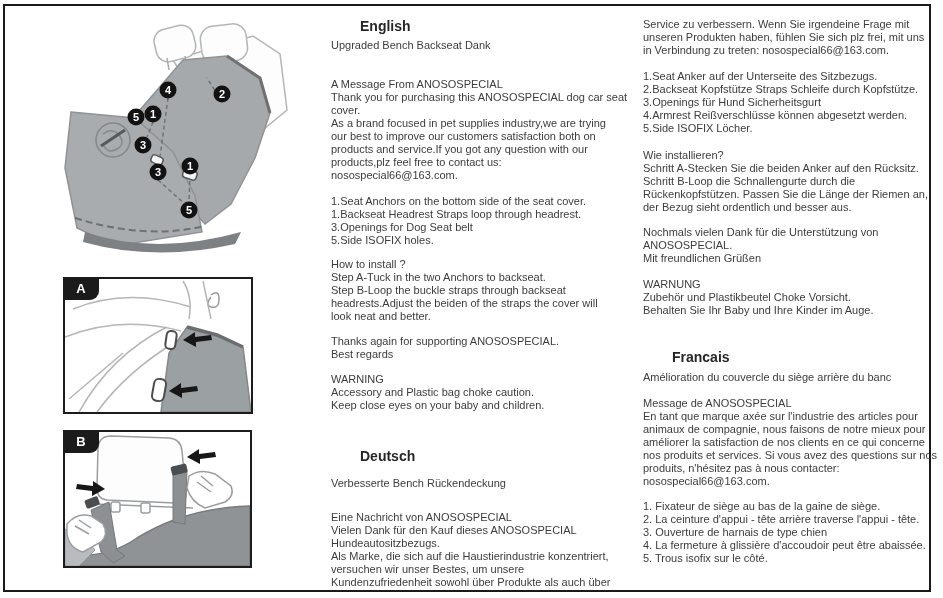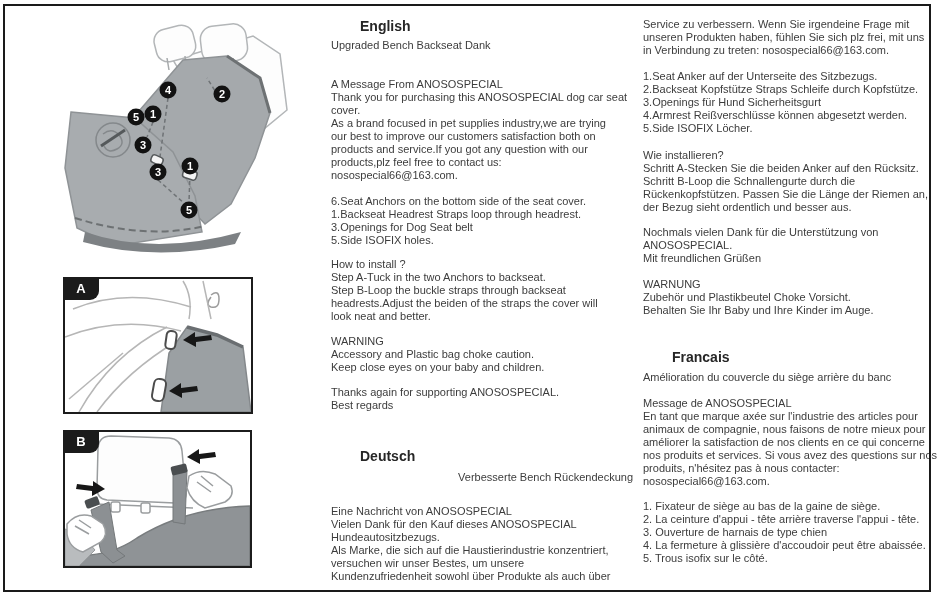--- a/index.html
+++ b/index.html
@@ -184,38 +184,38 @@
     <div class="sub" style="margin-top:5px;">Upgraded Bench Backseat Dank</div>
     <div class="block" style="margin-top:26px;">A Message From ANOSOSPECIAL
 Thank you for purchasing this ANOSOSPECIAL dog car seat
 cover.
 As a brand focused in pet supplies industry,we are trying
 our best to improve our customers satisfaction both on
 products and service.If you got any question with our
 products,plz feel free to contact us:
 nosospecial66@163.com.</div>
     <div class="list" style="margin-top:13px;">
-      <div class="li">6.Seat Anchors on the bottom side of the seat cover.</div>
+      <div class="li">1.Seat Anchors on the bottom side of the seat cover.</div>
       <div class="li">1.Backseat Headrest Straps loop through headrest.</div>
       <div class="li">3.Openings for Dog Seat belt</div>
       <div class="li">5.Side ISOFIX holes.</div>
     </div>
     <div class="block" style="margin-top:11px;">How to install ?
 Step A-Tuck in the two Anchors to backseat.
 Step B-Loop the buckle straps through backseat
 headrests.Adjust the beiden of the straps the cover will
 look neat and better.</div>
+    <div class="block" style="margin-top:12px;">Thanks again for supporting ANOSOSPECIAL.
+Best regards</div>
     <div class="block" style="margin-top:12px;">WARNING
 Accessory and Plastic bag choke caution.
 Keep close eyes on your baby and children.</div>
-    <div class="block" style="margin-top:12px;">Thanks again for supporting ANOSOSPECIAL.
-Best regards</div>
 
     <h1 style="margin-top:36px;">Deutsch</h1>
-    <div class="sub" style="margin-top:7px;text-align:right;">Verbesserte Bench Rückendeckung</div>
+    <div class="sub" style="margin-top:13px;">Verbesserte Bench Rückendeckung</div>
     <div class="block" style="margin-top:21px;">Eine Nachricht von ANOSOSPECIAL
 Vielen Dank für den Kauf dieses ANOSOSPECIAL
 Hundeautositzbezugs.
 Als Marke, die sich auf die Haustierindustrie konzentriert,
 versuchen wir unser Bestes, um unsere
 Kundenzufriedenheit sowohl über Produkte als auch über</div>
   </div>
 
   <div class="col" style="left:643px;top:18px;">
     <div class="block">Service zu verbessern. Wenn Sie irgendeine Frage mit

